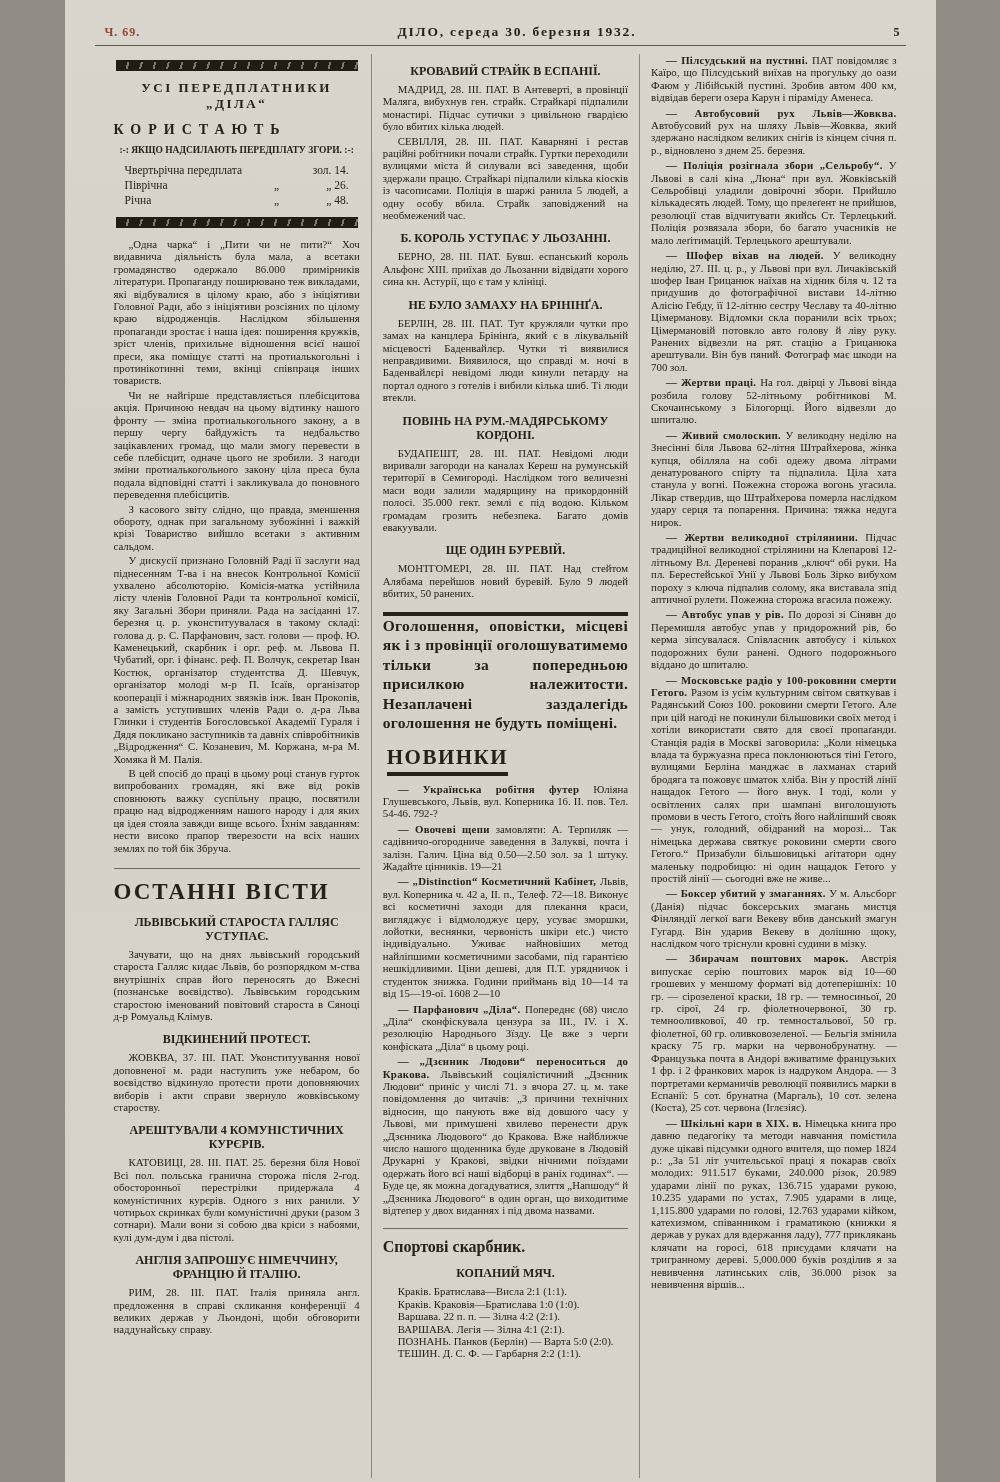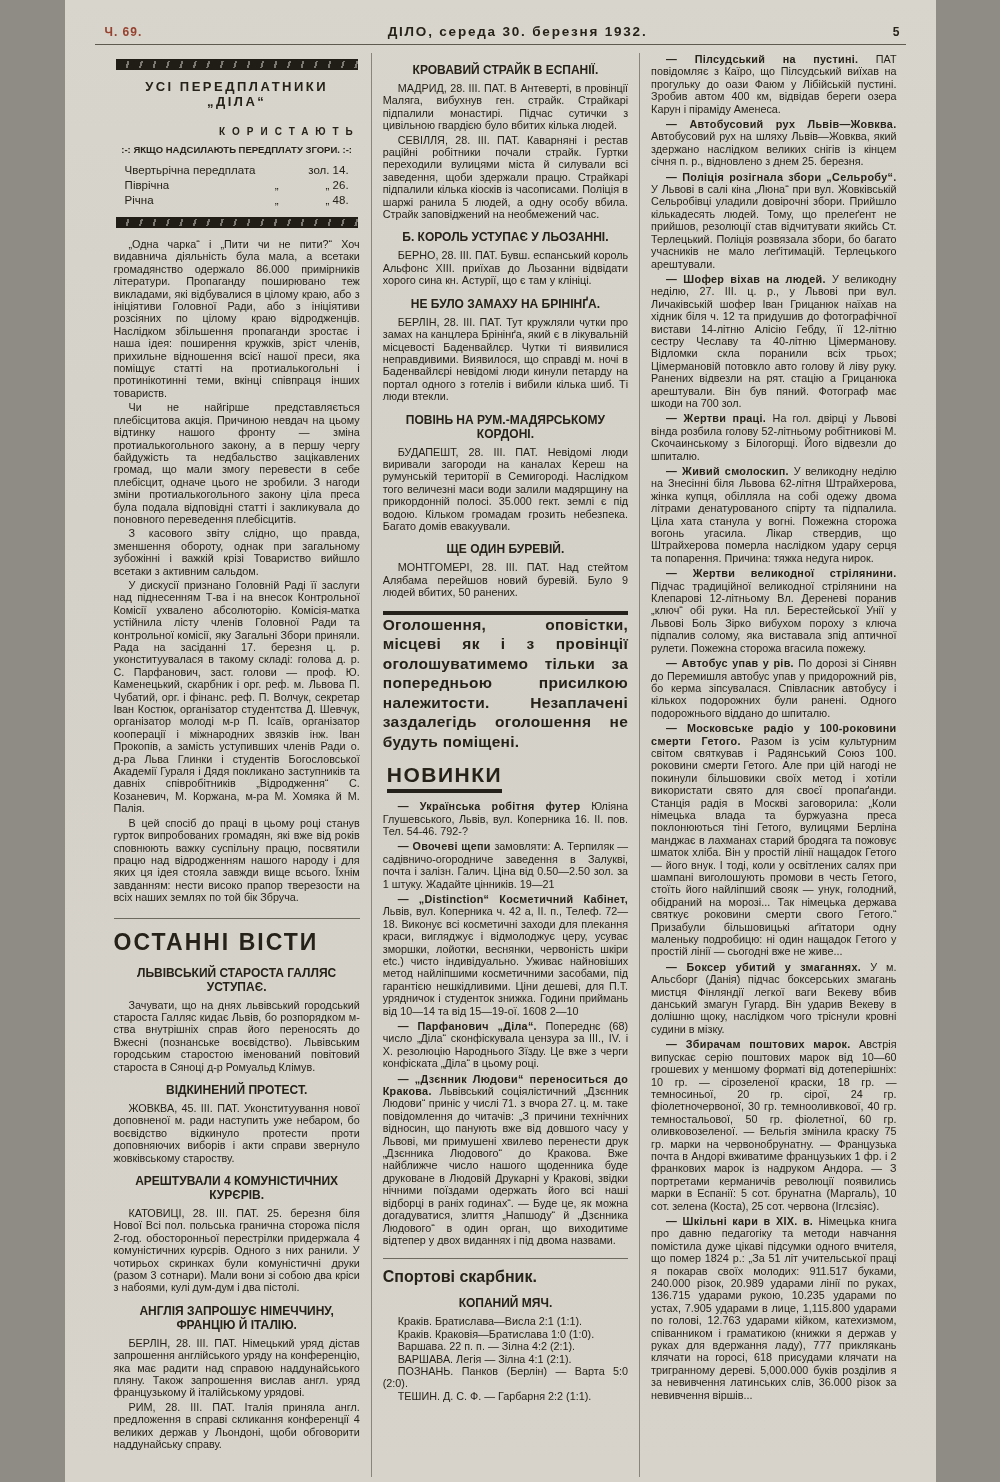--- a/index.html
+++ b/index.html
@@ -1,21 +1,21 @@
 <!DOCTYPE html>
 <html lang="uk"><head>
 <meta charset="utf-8">
 <style>
   * { margin:0; padding:0; box-sizing:border-box; }
   html,body { background:#8f8c85; }
   .page {
     width:871px; height:1482px; margin:0 auto; position:relative; overflow:hidden;
     background:linear-gradient(180deg,#d8d5cd 0%,#d4d1c9 35%,#d7d3ca 100%);
     color:#262219;
-    font-family:Liberation Sans, sans-serif;
+    font-family:Liberation Serif, serif;
   }
   .page-header {
     display:flex; justify-content:space-between; align-items:baseline;
     padding:24px 36px 5px 40px; font-size:12px;
   }
   .issue { color:#96422f; font-weight:bold; letter-spacing:1px; }
   .masthead { font-weight:bold; font-size:13.5px; letter-spacing:1.8px; }
   .page-no { font-weight:bold; }
   .header-rule { border-top:1px solid #5f5a4f; margin:0 30px; }
   .columns {
@@ -27,21 +27,21 @@
   
   .sub-box { margin:6px 0 10px; }
   .orn-bar {
     height:11px; background:#201d17; margin:0 2px; position:relative;
   }
   .orn-bar::after {
     content:""; position:absolute; top:2px; bottom:2px; left:0; right:0;
     background:repeating-linear-gradient(105deg, transparent 0 11px, rgba(214,211,203,.5) 11px 13px);
   }
   .sub-title1 { text-align:center; font-weight:bold; font-size:13px; letter-spacing:2.5px; margin-top:9px; }
-  .sub-title2 { text-align:right; font-weight:bold; font-size:10px; letter-spacing:7px; margin-top:17px; }
+  .sub-title2 { text-align:left; font-weight:bold; font-size:14px; letter-spacing:7px; margin-top:10px; }
   .sub-title3 { text-align:center; font-weight:bold; font-size:9.5px; margin:7px 0 8px; }
   .sub-rows { width:224px; margin:0 auto 9px; font-size:11.5px; }
   .sub-row { display:flex; line-height:15px; }
   .sub-row .lbl { flex:1; }
   .sub-row .mid { width:28px; text-align:center; }
   .sub-row .val { width:58px; text-align:right; }
 
   
   .blk-p, .news-item, .blk-score {
     font-size:10.8px; line-height:12.4px; text-align:justify; hyphens:auto;
@@ -114,25 +114,24 @@
       <div id="left-blocks">
           <p class="blk-p">„Одна чарка“ і „Пити чи не пити?“ Хоч видавнича діяльність була мала, а всетаки громадянство одержало 86.000 примірників літератури. Пропаганду поширювано теж викладами, які відбувалися в цілому краю, або з ініціятиви Головної Ради, або з ініціятиви розсіяних по цілому краю відродженців. Наслідком збільшення пропаганди зростає і наша ідея: поширення кружків, зріст членів, прихильне відношення всієї нашої преси, яка поміщує статті на протиалькогольні і протинікотинні теми, вкінці співпраця інших товариств.</p>
           <p class="blk-p">Чи не найгірше представляється плебісцитова акція. Причиною невдач на цьому відтинку нашого фронту — зміна протиалькогольного закону, а в першу чергу байдужість та недбальство зацікавлених громад, що мали змогу перевести в себе плебісцит, одначе цього не зробили. З нагоди зміни протиалькогольного закону ціла преса була подала відповідні статті і закликувала до поновного переведення плебісцитів.</p>
           <p class="blk-p">З касового звіту слідно, що правда, зменшення обороту, однак при загальному зубожінні і важкій крізі Товариство вийшло всетаки з активним сальдом.</p>
           <p class="blk-p">У дискусії признано Головній Раді її заслуги над піднесенням Т-ва і на внесок Контрольної Комісії ухвалено абсолюторію. Комісія-матка устійнила лісту членів Головної Ради та контрольної комісії, яку Загальні Збори приняли. Рада на засіданні 17. березня ц. р. уконституувалася в такому складі: голова д. р. С. Парфанович, заст. голови — проф. Ю. Каменецький, скарбник і орг. реф. м. Львова П. Чубатий, орг. і фінанс. реф. П. Волчук, секретар Іван Костюк, організатор студентства Д. Шевчук, організатор молоді м-р П. Ісаїв, організатор кооперації і міжнародних звязків інж. Іван Прокопів, а замість уступивших членів Ради о. д-ра Льва Глинки і студентів Богословської Академії Гураля і Дядя покликано заступників та давніх співробітників „Відродження“ С. Козаневич, М. Коржана, м-ра М. Хомяка й М. Палія.</p>
           <p class="blk-p">В цей спосіб до праці в цьому році станув гурток випробованих громадян, які вже від років сповнюють важку суспільну працю, посвятили працю над відродженням нашого народу і для яких ця ідея стояла завжди вище всього. Їхнім завданням: нести високо прапор тверезости на всіх наших землях по той бік Збруча.</p>
           <h2 class="blk-sec">ОСТАННІ ВІСТИ</h2>
           <h3 class="blk-h">ЛЬВІВСЬКИЙ СТАРОСТА ГАЛЛЯС УСТУПАЄ.</h3>
           <p class="blk-p">Зачувати, що на днях львівський городський староста Галляс кидає Львів, бо розпорядком м-ства внутрішніх справ його переносять до Вжесні (познанське воєвідство). Львівським городським старостою іменований повітовий староста в Сяноці д-р Ромуальд Клімув.</p>
           <h3 class="blk-h">ВІДКИНЕНИЙ ПРОТЕСТ.</h3>
-          <p class="blk-p">ЖОВКВА, 45. III. ПАТ. Уконституування нової доповненої м. ради наступить уже небаром, бо воєвідство відкинуло протести проти доповняючих виборів і акти справи звернуло жовківському староству.</p>
+          <p class="blk-p">ЖОВКВА, 37. III. ПАТ. Уконституування нової доповненої м. ради наступить уже небаром, бо воєвідство відкинуло протести проти доповняючих виборів і акти справи звернуло жовківському староству.</p>
           <h3 class="blk-h">АРЕШТУВАЛИ 4 КОМУНІСТИЧНИХ КУРЄРІВ.</h3>
           <p class="blk-p">КАТОВИЦІ, 28. III. ПАТ. 25. березня біля Нової Всі пол. польська гранична сторожа після 2-год. обосторонньої перестрілки придержала 4 комуністичних курєрів. Одного з них ранили. У чотирьох скринках були комуністичні друки (разом 3 сотнари). Мали вони зі собою два кріси з набоями, кулі дум-дум і два пістолі.</p>
           <h3 class="blk-h">АНГЛІЯ ЗАПРОШУЄ НІМЕЧЧИНУ, ФРАНЦІЮ Й ІТАЛІЮ.</h3>
-          <p class="blk-p">БЕРЛІН, 28. III. ПАТ. Німецький уряд дістав запрошення англійського уряду на конференцію, яка має радити над справою наддунайського пляну. Також запрошення вислав англ. уряд французькому й італійському урядові.</p>
           <p class="blk-p">РИМ, 28. III. ПАТ. Італія приняла англ. предложення в справі скликання конференції 4 великих держав у Льондоні, щоби обговорити наддунайську справу.</p>
         </div>
     </section>
 
     <section class="col">
       <div id="middle-blocks">
           <h3 class="blk-h">КРОВАВИЙ СТРАЙК В ЕСПАНІЇ.</h3>
           <p class="blk-p">МАДРИД, 28. III. ПАТ. В Антеверті, в провінції Маляга, вибухнув ген. страйк. Страйкарі підпалили монастирі. Підчас сутички з цивільною гвардією було вбитих кілька людей.</p>
           <p class="blk-p">СЕВІЛЛЯ, 28. III. ПАТ. Каварняні і рестав раційні робітники почали страйк. Гуртки переходили вулицями міста й силували всі заведення, щоби здержали працю. Страйкарі підпалили кілька кіосків із часописами. Поліція в шаржі ранила 5 людей, а одну особу вбила. Страйк заповіджений на необмежений час.</p>
           <h3 class="blk-h">Б. КОРОЛЬ УСТУПАЄ У ЛЬОЗАННІ.</h3>

